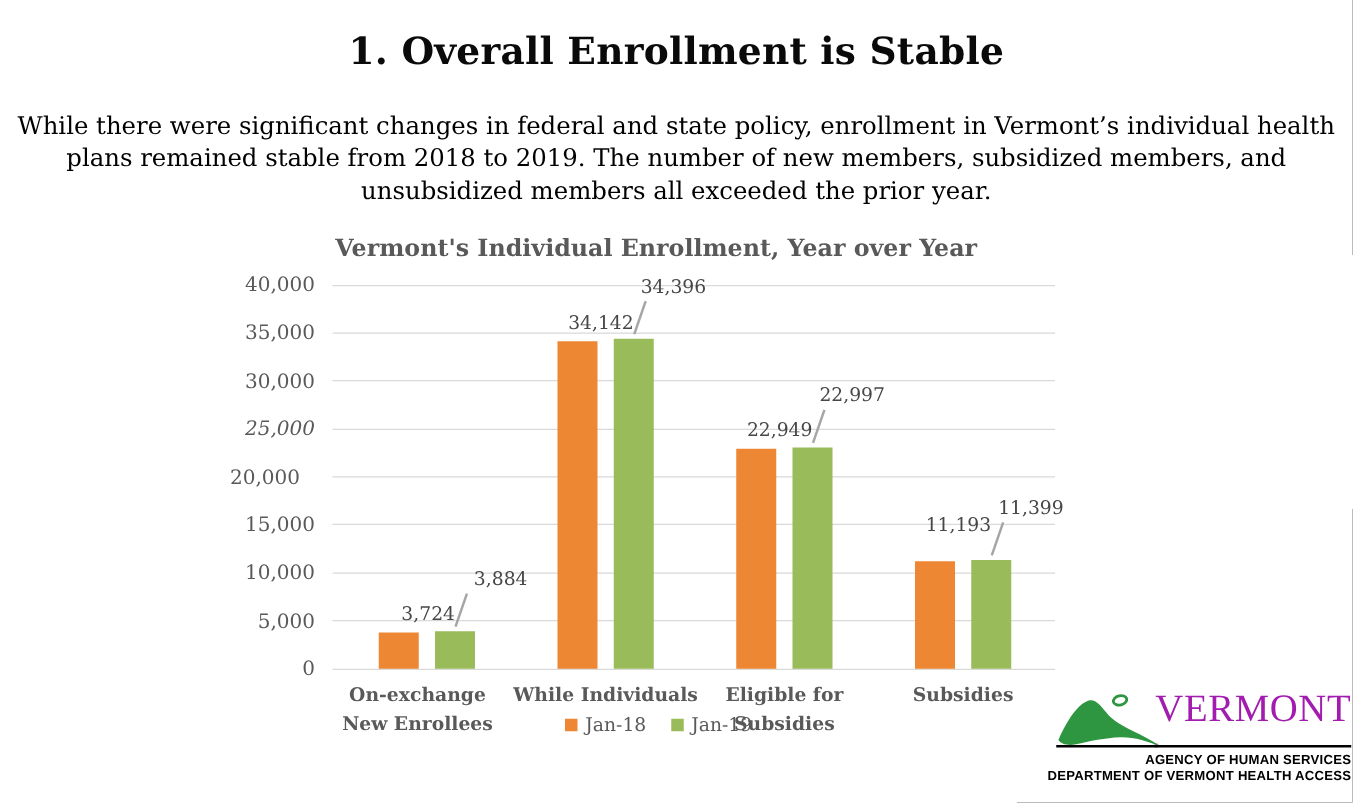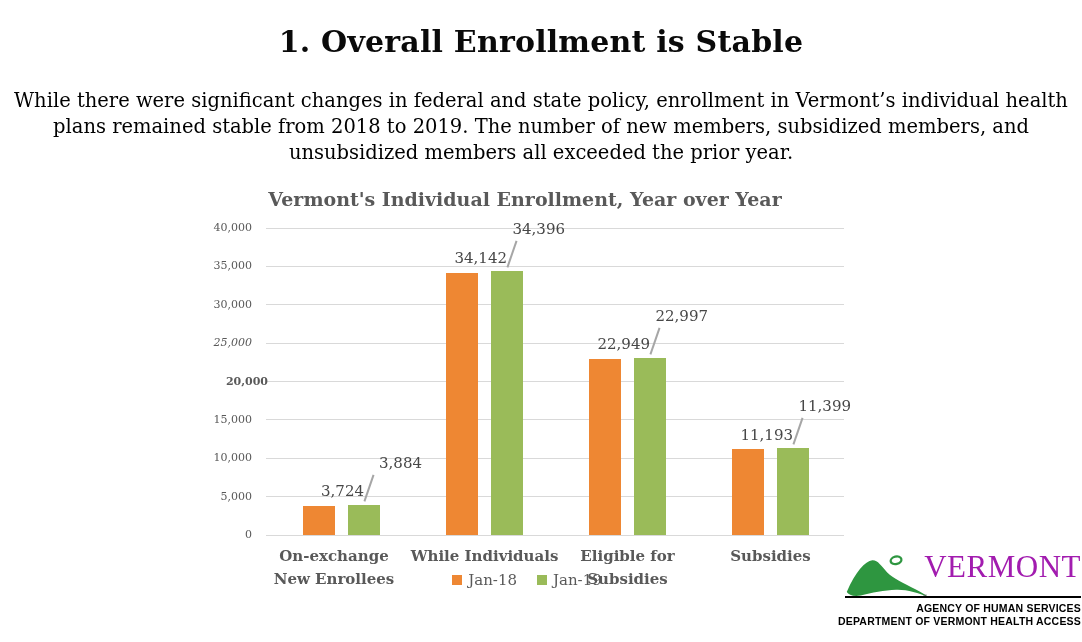--- a/index.html
+++ b/index.html
@@ -15,21 +15,21 @@
   .intro{
     position:absolute;top:88px;left:0;width:1082px;text-align:center;
     font-size:19.5px;line-height:26px;color:#000000;
   }
   .chart-title{
     position:absolute;top:188px;left:225px;width:600px;text-align:center;
     font-size:19px;font-weight:bold;color:#595959;
   }
   .chart-area{position:absolute;inset:0;}
   .ytick{
-    position:absolute;text-align:right;font-size:11px;color:#595959;line-height:18px;
+    position:absolute;text-align:right;font-size:16px;color:#595959;line-height:18px;
   }
   .gridline{position:absolute;}
   .bar{position:absolute;}
   .dlabel{
     position:absolute;text-align:right;font-size:15px;color:#474747;line-height:18px;
   }
   .leader{position:absolute;}
   .xcat{
     position:absolute;text-align:center;font-size:15px;font-weight:bold;
     color:#595959;line-height:23px;
@@ -73,37 +73,37 @@
   <div class="chart-area" id="chart-area">
       <div class="gridline" style="position: absolute; left: 266px; top: 534.5px; width: 578px; height: 1px; background: rgb(217, 217, 217);"></div>
       <div class="ytick" style="position: absolute; left: 190px; top: 526px; width: 62px;">0</div>
       <div class="gridline" style="position: absolute; left: 266px; top: 496.125px; width: 578px; height: 1px; background: rgb(217, 217, 217);"></div>
       <div class="ytick" style="position: absolute; left: 190px; top: 487.625px; width: 62px;">5,000</div>
       <div class="gridline" style="position: absolute; left: 266px; top: 457.75px; width: 578px; height: 1px; background: rgb(217, 217, 217);"></div>
       <div class="ytick" style="position: absolute; left: 190px; top: 449.25px; width: 62px;">10,000</div>
       <div class="gridline" style="position: absolute; left: 266px; top: 419.375px; width: 578px; height: 1px; background: rgb(217, 217, 217);"></div>
       <div class="ytick" style="position: absolute; left: 190px; top: 410.875px; width: 62px;">15,000</div>
       <div class="gridline" style="position: absolute; left: 266px; top: 381px; width: 578px; height: 1px; background: rgb(217, 217, 217);"></div>
-      <div class="ytick" style="position: absolute; left: 206px; top: 372.5px; width: 62px; font-weight: bold;">20,000</div>
+      <div class="ytick" style="position: absolute; left: 178px; top: 372.5px; width: 62px;">20,000</div>
       <div class="gridline" style="position: absolute; left: 266px; top: 342.625px; width: 578px; height: 1px; background: rgb(217, 217, 217);"></div>
       <div class="ytick" style="position: absolute; left: 190px; top: 334.125px; width: 62px; font-style: italic;">25,000</div>
       <div class="gridline" style="position: absolute; left: 266px; top: 304.25px; width: 578px; height: 1px; background: rgb(217, 217, 217);"></div>
       <div class="ytick" style="position: absolute; left: 190px; top: 295.75px; width: 62px;">30,000</div>
       <div class="gridline" style="position: absolute; left: 266px; top: 265.875px; width: 578px; height: 1px; background: rgb(217, 217, 217);"></div>
       <div class="ytick" style="position: absolute; left: 190px; top: 257.375px; width: 62px;">35,000</div>
       <div class="gridline" style="position: absolute; left: 266px; top: 227.5px; width: 578px; height: 1px; background: rgb(217, 217, 217);"></div>
       <div class="ytick" style="position: absolute; left: 190px; top: 219px; width: 62px;">40,000</div>
       <div class="bar" style="position: absolute; left: 303px; top: 506.418px; width: 32px; height: 28.5817px; background: rgb(238, 135, 51);"></div>
       <div class="dlabel" style="position: absolute; left: 274px; top: 482.418px; width: 90px;">3,724</div>
       <div class="bar" style="position: absolute; left: 446px; top: 272.96px; width: 32px; height: 262.04px; background: rgb(238, 135, 51);"></div>
       <div class="dlabel" style="position: absolute; left: 417px; top: 248.96px; width: 90px;">34,142</div>
       <div class="bar" style="position: absolute; left: 589px; top: 358.866px; width: 32px; height: 176.134px; background: rgb(238, 135, 51);"></div>
       <div class="dlabel" style="position: absolute; left: 560px; top: 334.866px; width: 90px;">22,949</div>
       <div class="bar" style="position: absolute; left: 732px; top: 449.094px; width: 32px; height: 85.9063px; background: rgb(238, 135, 51);"></div>
-      <div class="dlabel" style="position: absolute; left: 703px; top: 426px; width: 90px;">11,193</div>
+      <div class="dlabel" style="position: absolute; left: 703px; top: 411px; width: 90px;">11,193</div>
       <div class="bar" style="position: absolute; left: 348px; top: 505.19px; width: 32px; height: 29.8097px; background: rgb(154, 187, 89);"></div>
       <div class="dlabel" style="position: absolute; left: 332px; top: 454.19px; width: 90px;">3,884</div>
       <div class="leader" style="position: absolute; left: 367.75px; top: 474.19px; width: 1.5px; height: 28px; background: rgb(166, 166, 166); transform: rotate(19deg);"></div>
       <div class="bar" style="position: absolute; left: 491px; top: 271.011px; width: 32px; height: 263.989px; background: rgb(154, 187, 89);"></div>
       <div class="dlabel" style="position: absolute; left: 475px; top: 220.011px; width: 90px;">34,396</div>
       <div class="leader" style="position: absolute; left: 510.75px; top: 240.011px; width: 1.5px; height: 28px; background: rgb(166, 166, 166); transform: rotate(19deg);"></div>
       <div class="bar" style="position: absolute; left: 634px; top: 358.498px; width: 32px; height: 176.502px; background: rgb(154, 187, 89);"></div>
       <div class="dlabel" style="position: absolute; left: 618px; top: 307.498px; width: 90px;">22,997</div>
       <div class="leader" style="position: absolute; left: 653.75px; top: 327.498px; width: 1.5px; height: 28px; background: rgb(166, 166, 166); transform: rotate(19deg);"></div>
       <div class="bar" style="position: absolute; left: 777px; top: 447.513px; width: 32px; height: 87.4873px; background: rgb(154, 187, 89);"></div>

